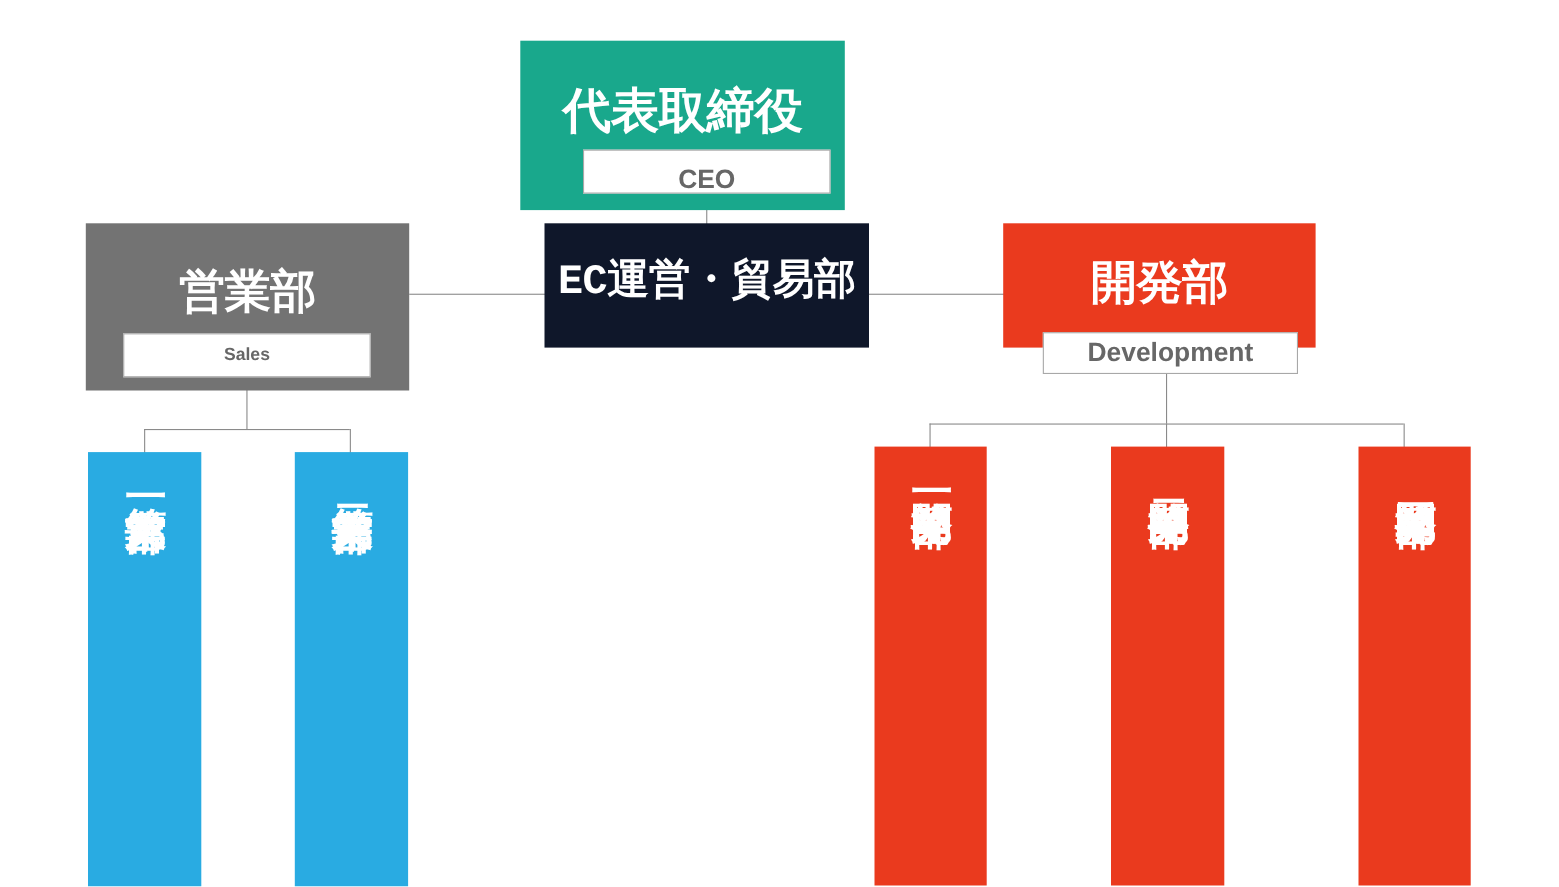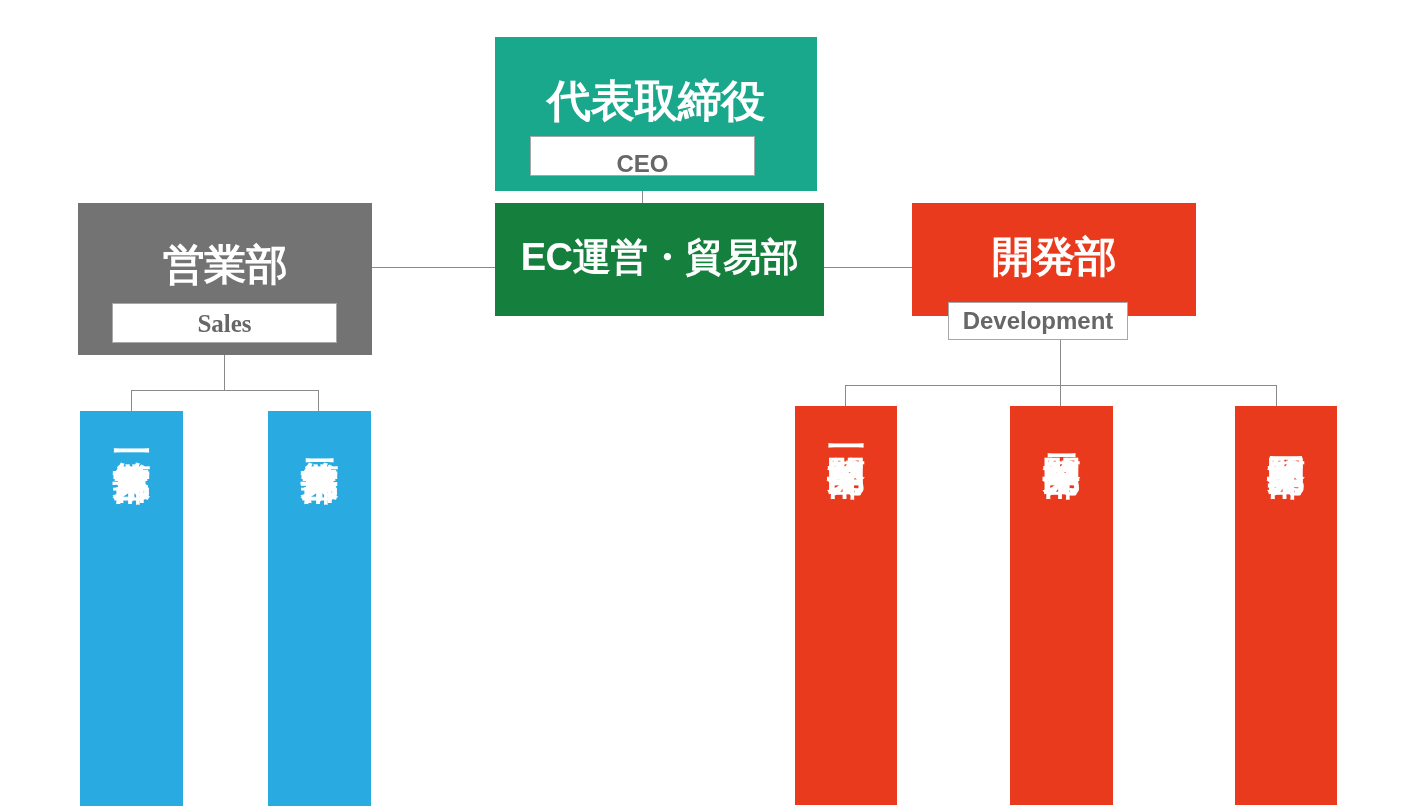--- a/index.html
+++ b/index.html
@@ -54,42 +54,42 @@
   <div class="ln h" style="left:131px;top:390px;width:187px;"></div>
   <div class="ln v" style="left:131px;top:390px;height:22px;"></div>
   <div class="ln v" style="left:318px;top:390px;height:22px;"></div>
 
   <div class="ln v" style="left:1060px;top:340px;height:45px;"></div>
   <div class="ln h" style="left:845px;top:385px;width:431px;"></div>
   <div class="ln v" style="left:845px;top:385px;height:22px;"></div>
   <div class="ln v" style="left:1060px;top:385px;height:22px;"></div>
   <div class="ln v" style="left:1276px;top:385px;height:22px;"></div>
 
-  <div class="block" style="left:495px;top:37px;width:322px;height:128px;background:#19A88C;padding-bottom:26px;">
+  <div class="block" style="left:473px;top:37px;width:295px;height:128px;background:#19A88C;padding-bottom:26px;">
     <span class="jp" style="font-size:44px;">代表取締役</span>
   </div>
   <div class="chip" style="left:530px;top:136px;width:225px;height:40px;">
     <span style="font-size:24px;margin-top:16px;">CEO</span>
   </div>
 
   <div class="block" style="left:78px;top:203px;width:294px;height:124px;background:#737373;padding-bottom:28px;">
     <span class="jp" style="font-size:42px;">営業部</span>
   </div>
   <div class="chip" style="left:112px;top:303px;width:225px;height:40px;">
-    <span style="font-size:25px;font-family:Liberation Serif, serif;">Sales</span>
+    <span style="font-size:16px;">Sales</span>
   </div>
 
-  <div class="block" style="left:495px;top:203px;width:329px;height:107px;background:#15803d;padding-bottom:6px;">
+  <div class="block" style="left:495px;top:203px;width:295px;height:107px;background:#0f172a;padding-bottom:6px;font-family:Liberation Mono, monospace;">
     <span class="jp" style="font-size:38px;">EC運営・貿易部</span>
   </div>
 
   <div class="block" style="left:912px;top:203px;width:284px;height:107px;background:#EA3A1E;padding-bottom:6px;">
     <span class="jp" style="font-size:42px;">開発部</span>
   </div>
-  <div class="chip" style="left:948px;top:302px;width:180px;height:38px;">
+  <div class="chip" style="left:948px;top:302px;width:232px;height:38px;">
     <span style="font-size:24px;">Development</span>
   </div>
 
   <div class="vleaf" style="left:80px;top:411px;width:103px;height:379px;background:#29ABE2;padding-top:20px;">
     <span class="vtxt" style="font-size:38px;">第一営業部</span>
   </div>
   <div class="vleaf" style="left:268px;top:411px;width:103px;height:379px;background:#29ABE2;padding-top:20px;">
     <span class="vtxt" style="font-size:38px;">第二営業部</span>
   </div>
 

